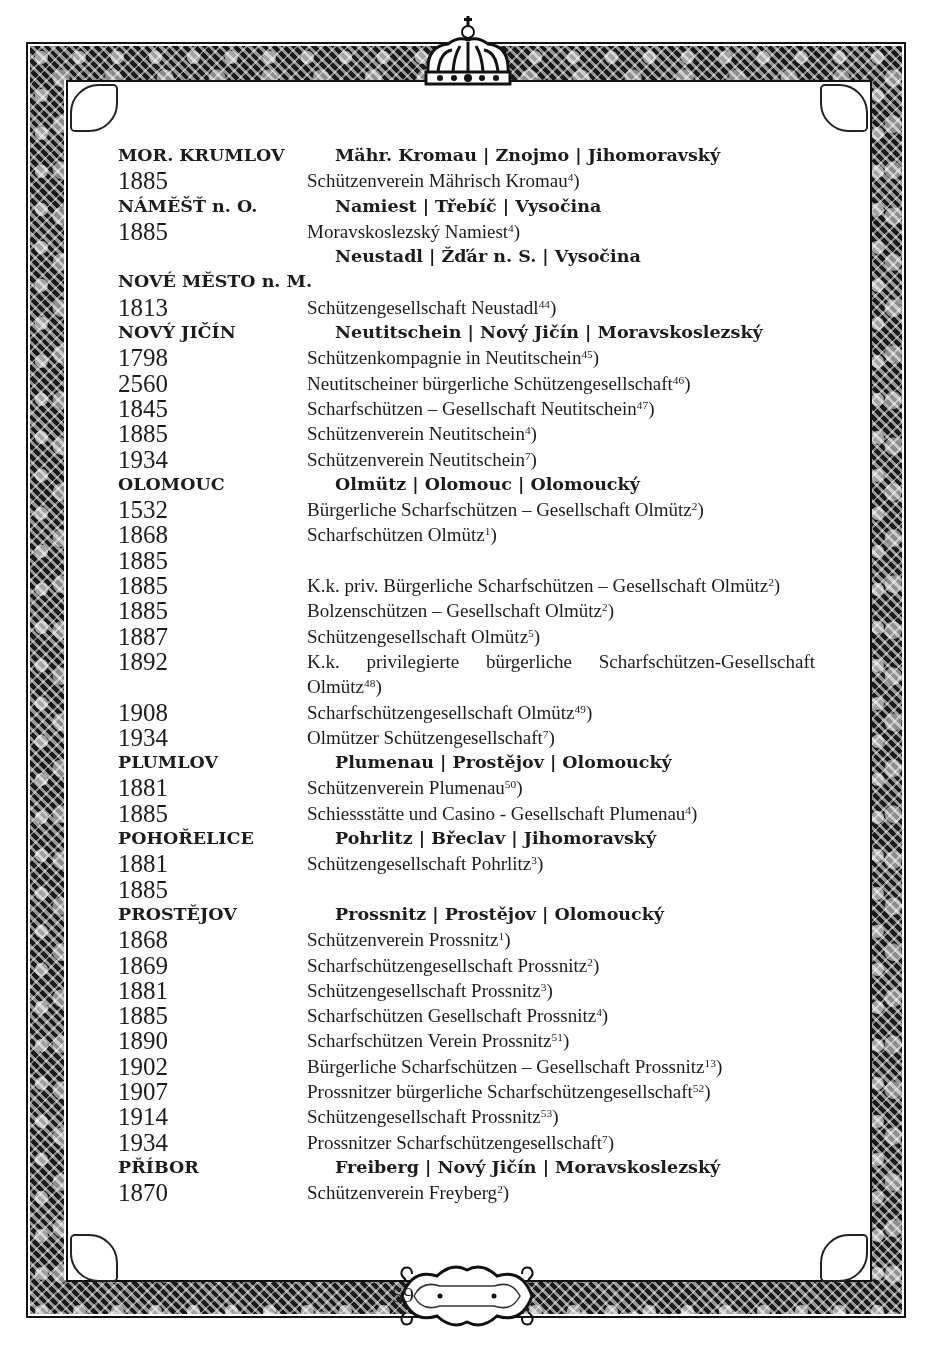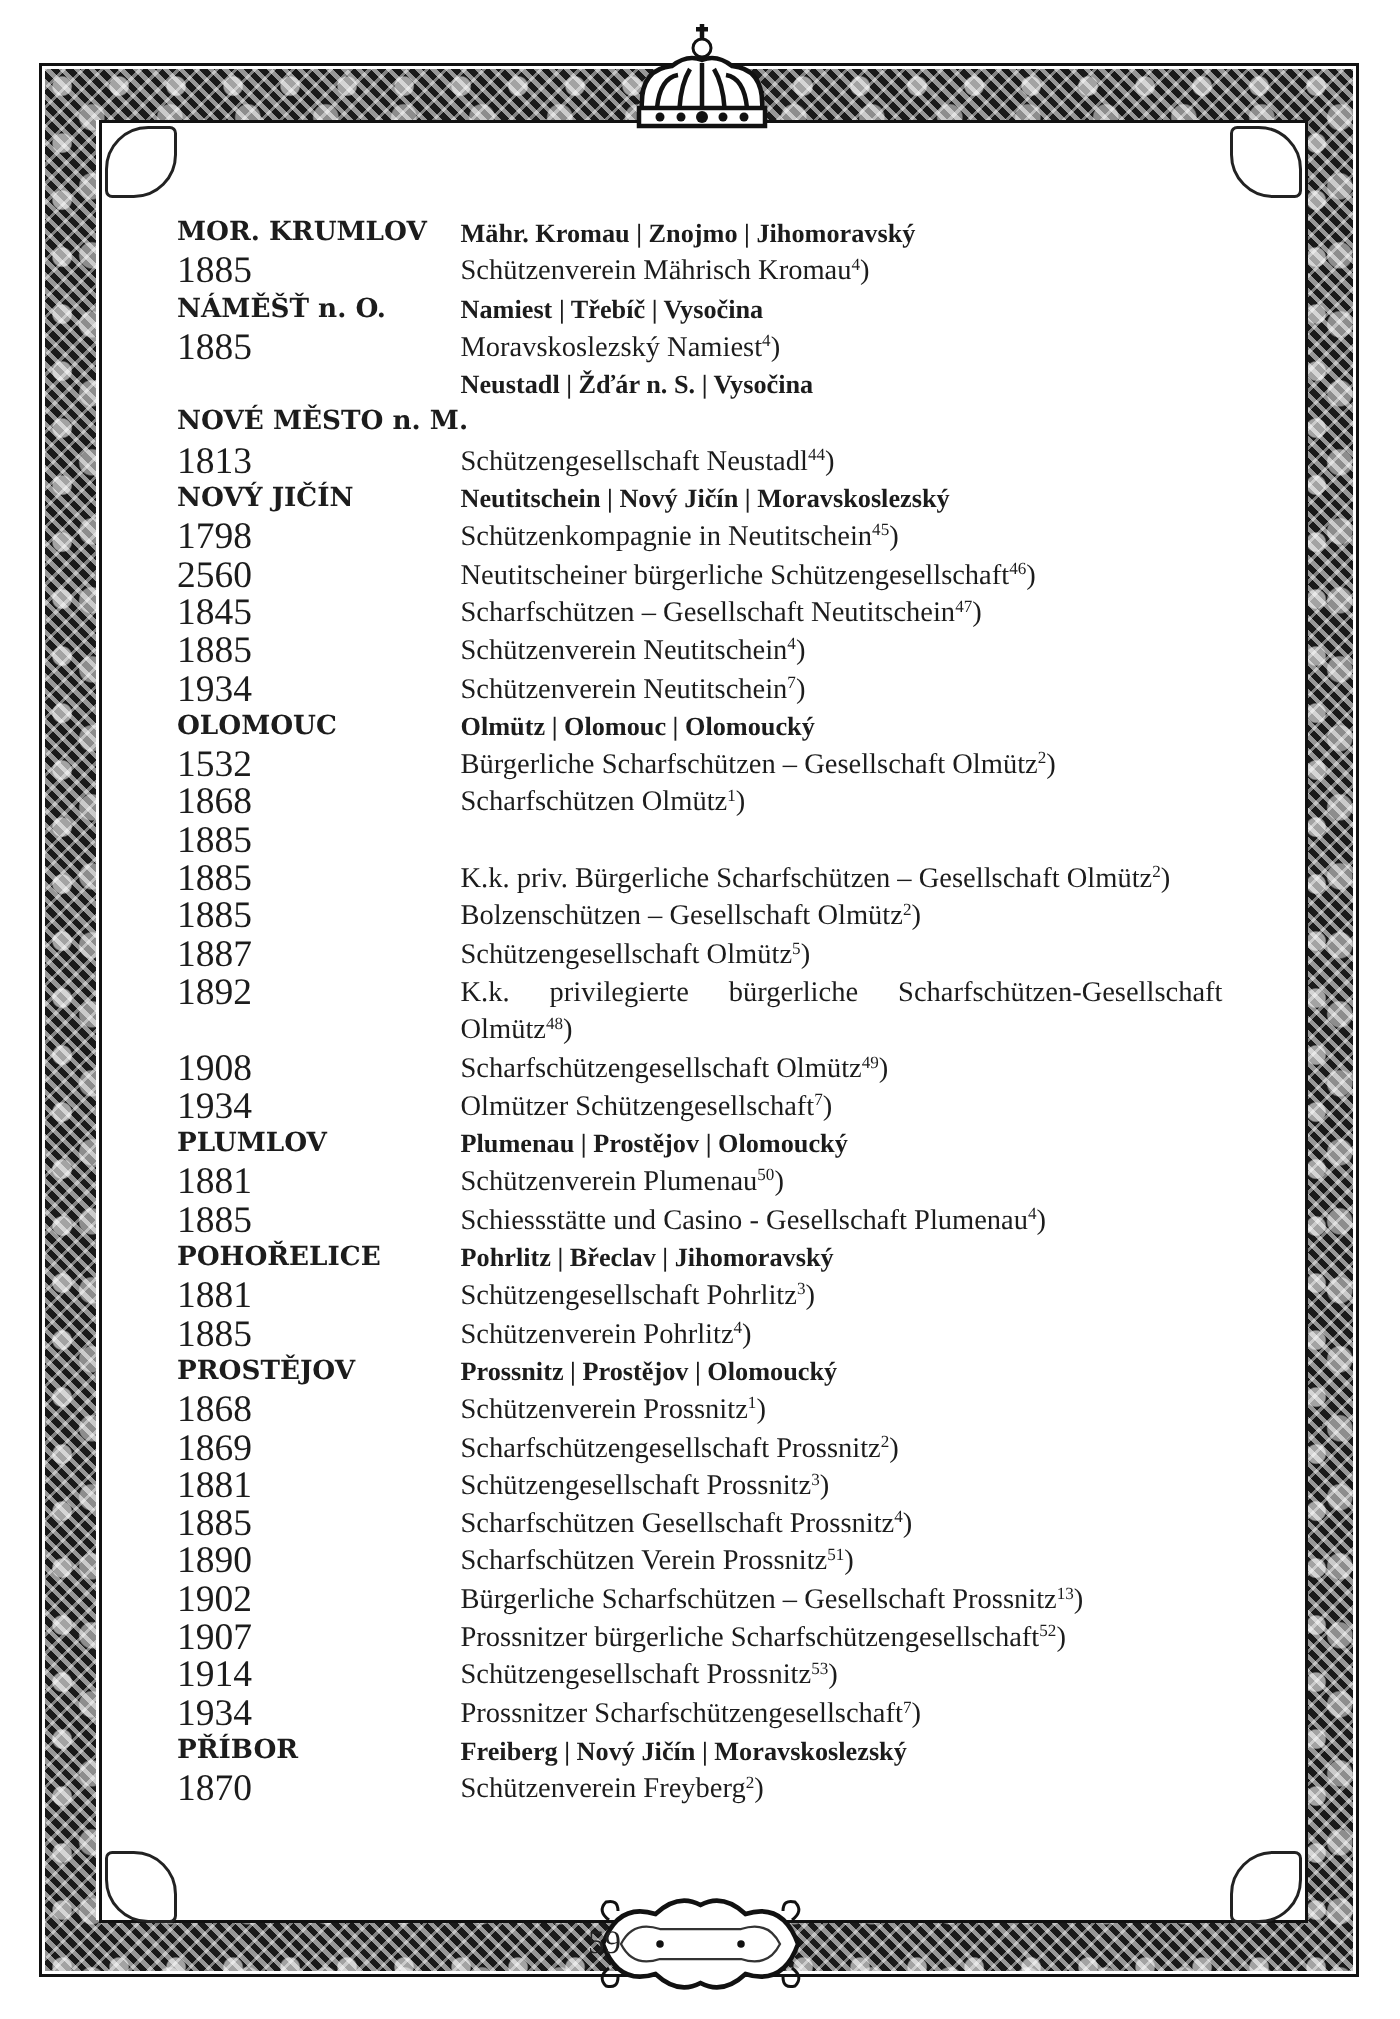--- a/index.html
+++ b/index.html
@@ -37,23 +37,23 @@
   .cartouche { position: absolute; left: 392px; top: 1258px; width: 150px; height: 76px; }
   .page-number { position: absolute; left: 0; top: 24px; width: 150px; 
                  font-family: "Liberation Serif", serif; font-size: 22px; color: #222; }
 
   
   .content { position: absolute; left: 118px; top: 143px; width: 697px; }
   .row { display: flex; line-height: 25.3px; font-size: 17px; }
   .row .year { width: 189px; flex: 0 0 189px; }
   .row .name { flex: 1; text-align: justify; font-family: "Liberation Serif", serif; font-size: 19px; }
   .row .year { font-family: "Liberation Serif", serif; font-size: 25px; }
-  .row.head { font-weight: bold; font-size: 17.5px; }
+  .row.head { font-weight: bold; font-size: 17.5px; gap: 28px; }
   .row.head .town { width: 189px; flex: 0 0 189px; white-space: nowrap; }
-  .row.head .region { flex: 1; white-space: nowrap; font-family: Liberation Serif, serif; }
+  .row.head .region { flex: 1; white-space: nowrap; }
   .row.head.solo .town { width: auto; flex: 1; }
   sup { font-size: 0.6em; line-height: 0; vertical-align: 0.55em; }
 </style>
 </head>
 <body>
 
 <div class="frame-outer"></div>
 <div class="frame-band"></div>
 <div class="frame-inner"></div>
 <div class="leaf tl"></div>
@@ -195,21 +195,20 @@
     <div class="row head">
       <span class="town">POHOŘELICE</span>
       <span class="region">Pohrlitz | Břeclav | Jihomoravský</span>
     </div>
     <div class="row">
       <span class="year">1881</span>
       <span class="name"><span>Schützengesellschaft Pohrlitz</span><sup>3</sup><span>)</span></span>
     </div>
     <div class="row">
       <span class="year">1885</span>
-      <span class="name"><span>Schützenverein Pohrlitz</span><sup>4</sup><span>)</span></span>
     </div>
     <div class="row head">
       <span class="town">PROSTĚJOV</span>
       <span class="region">Prossnitz | Prostějov | Olomoucký</span>
     </div>
     <div class="row">
       <span class="year">1868</span>
       <span class="name"><span>Schützenverein Prossnitz</span><sup>1</sup><span>)</span></span>
     </div>
     <div class="row">

